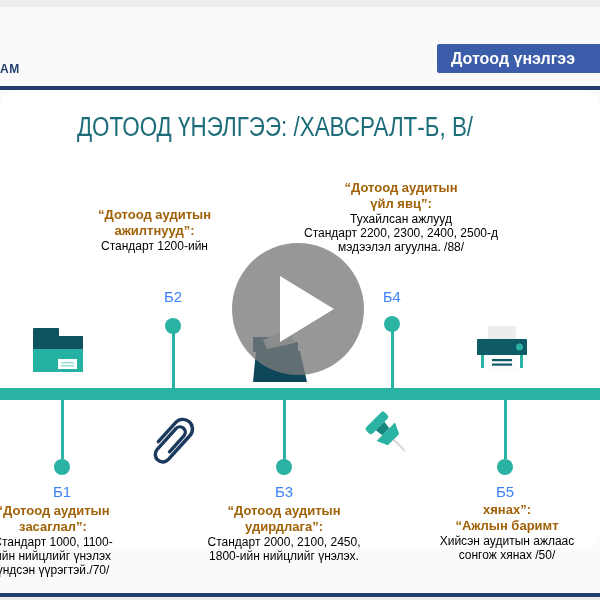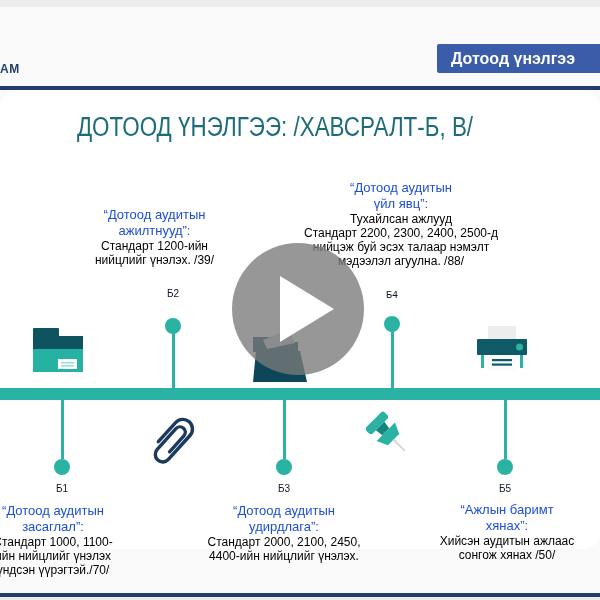--- a/index.html
+++ b/index.html
@@ -25,23 +25,23 @@
   .slide{left:0;top:90px;width:600px;height:459px;background:#ffffff;border-radius:17px;}
   .slide-title{
     left:-20px;top:22px;width:590px;text-align:center;
     font-size:27px;color:#1d6c7a;white-space:nowrap;
     transform:scaleX(.83);transform-origin:50% 50%;
   }
   
   .bar{left:0;top:298px;width:600px;height:12px;background:#2ab2a2;}
   .stem{width:3px;background:#2ab2a2;}
   .dot{width:16px;height:16px;border-radius:50%;background:#2ab2a2;}
-  .tl-label{width:50px;text-align:center;color:#0f172a;font-size:10px;}
+  .tl-label{width:50px;text-align:center;color:#3b82f6;font-size:15px;}
   .block{text-align:center;}
-  .heading{font-weight:normal;font-size:13px;line-height:15.5px;color:#1d4ed8;}
+  .heading{font-weight:bold;font-size:13px;line-height:15.5px;color:#a16207;}
   .bodytext{font-size:12px;line-height:14px;color:#000000;margin-top:1px;}
   
   .play-btn{
     left:232px;top:243px;width:132px;height:132px;border-radius:50%;
     background:rgba(122,122,122,.78);cursor:pointer;z-index:30;
   }
   .play-tri{position:absolute;left:48px;top:33px;}
   .icon{z-index:5;}
 </style>
 </head>
@@ -85,21 +85,20 @@
       </div>
   </div>
 
   <div class="abs block" style="left:57px;top:117px;width:195px;">
     <div class="heading">
         <div>“Дотоод аудитын</div>
         <div>ажилтнууд”:</div>
       </div>
     <div class="bodytext">
         <div>Стандарт 1200-ийн</div>
-        <div>нийцлийг үнэлэх. /39/</div>
       </div>
   </div>
   <div class="abs tl-label" style="left:148px;top:198px;">Б2</div>
   <div class="abs dot" style="left:165px;top:228px;"></div>
   <div class="abs stem" style="left:171.5px;top:236px;height:62px;"></div>
   <div class="abs icon" style="left:150px;top:322px;">
     <svg width="44" height="58" viewBox="0 0 30 54" style="transform:rotate(42deg);transform-origin:50% 50%;">
       <path d="M6 36 V12 A9 9 0 0 1 24 12 V42 A7 7 0 0 1 10 42 V16 A5 5 0 0 1 20 16 V36" fill="none" stroke="#1c3a5e" stroke-width="3.2" stroke-linecap="round"></path>
     </svg>
   </div>
@@ -114,33 +113,32 @@
   <div class="abs stem" style="left:283px;top:310px;height:59px;"></div>
   <div class="abs dot" style="left:276px;top:369px;"></div>
   <div class="abs tl-label" style="left:259px;top:393px;">Б3</div>
   <div class="abs block" style="left:180px;top:413px;width:208px;">
     <div class="heading">
         <div>“Дотоод аудитын</div>
         <div>удирдлага”:</div>
       </div>
     <div class="bodytext">
         <div>Стандарт 2000, 2100, 2450,</div>
-        <div>4400-ийн нийцлийг үнэлэх.</div>
+        <div>1800-ийн нийцлийг үнэлэх.</div>
       </div>
   </div>
 
   <div class="abs block" style="left:270px;top:90px;width:262px;">
     <div class="heading">
         <div>“Дотоод аудитын</div>
         <div>үйл явц”:</div>
       </div>
     <div class="bodytext">
         <div>Тухайлсан ажлууд</div>
         <div>Стандарт 2200, 2300, 2400, 2500-д</div>
-        <div>нийцэж буй эсэх талаар нэмэлт</div>
         <div>мэдээлэл агуулна. /88/</div>
       </div>
   </div>
   <div class="abs tl-label" style="left:367px;top:200px;font-family:Liberation Mono, monospace;">Б4</div>
   <div class="abs dot" style="left:384px;top:226px;"></div>
   <div class="abs stem" style="left:390.5px;top:234px;height:64px;"></div>
   <div class="abs icon" style="left:364px;top:320px;">
     <svg width="52" height="52" viewBox="0 0 52 52">
       <g transform="rotate(-45 26 26)">
         <rect x="13" y="3" width="26" height="9" rx="3" fill="#2ab2a2"></rect>
@@ -161,22 +159,22 @@
       <rect x="10" y="29" width="30" height="16" fill="#fbfbfb"></rect>
       <rect x="15" y="33" width="20" height="2.2" fill="#0e5a66"></rect>
       <rect x="15" y="37.5" width="20" height="2.2" fill="#0e5a66"></rect>
     </svg>
   </div>
   <div class="abs stem" style="left:503.5px;top:310px;height:59px;"></div>
   <div class="abs dot" style="left:497px;top:369px;"></div>
   <div class="abs tl-label" style="left:480px;top:393px;">Б5</div>
   <div class="abs block" style="left:418px;top:412px;width:178px;">
     <div class="heading">
+        <div>хянах”:</div>
         <div>“Ажлын баримт</div>
-        <div>хянах”:</div>
       </div>
     <div class="bodytext">
         <div>Хийсэн аудитын ажлаас</div>
         <div>сонгож хянах /50/</div>
       </div>
   </div>
 
 </div>
 
 <div class="abs navy-line-bottom"></div>

